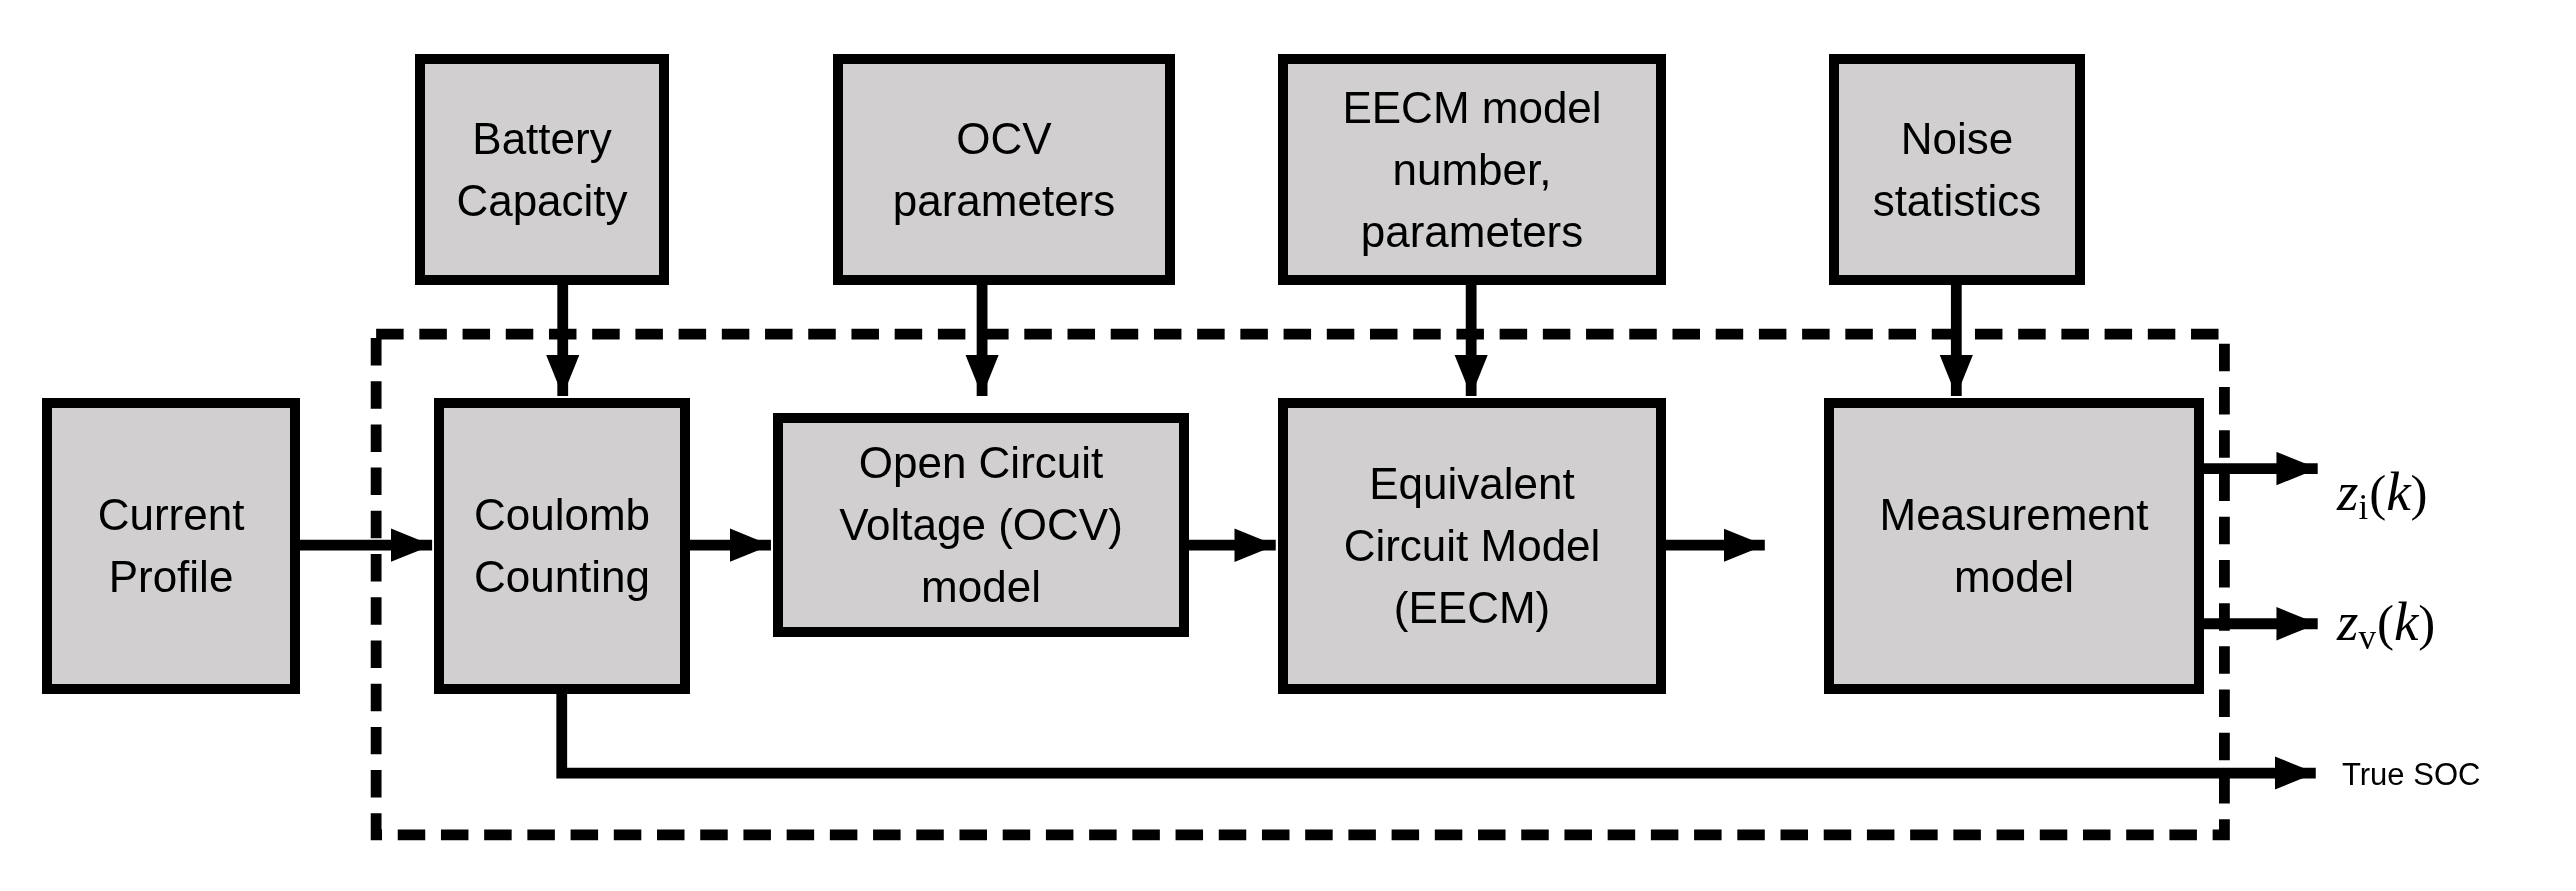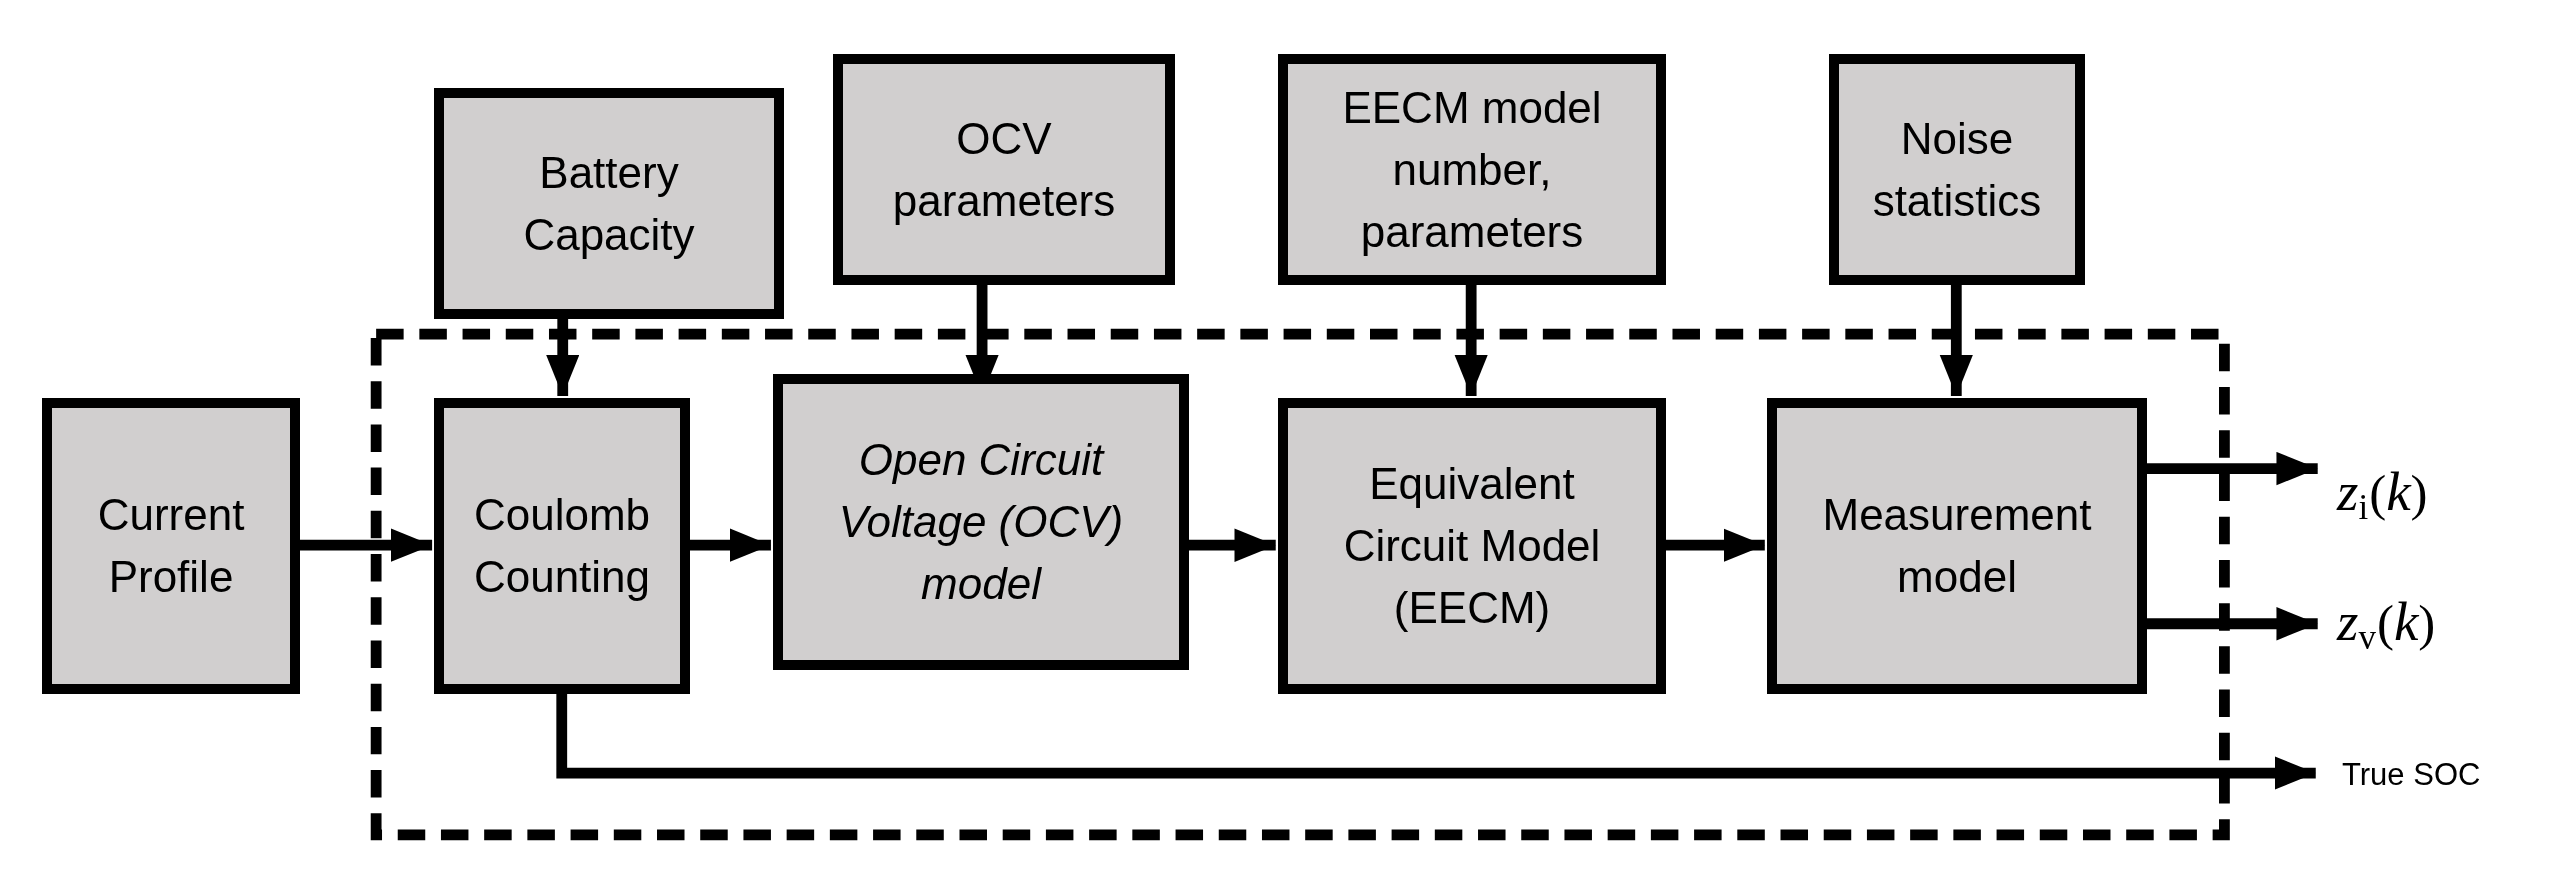--- a/index.html
+++ b/index.html
@@ -89,21 +89,21 @@
     <line x1="303" y1="555" x2="440" y2="555" stroke="#000000" stroke-width="11" marker-end="url(#arrowhead)"></line>
     <line x1="701" y1="555" x2="785" y2="555" stroke="#000000" stroke-width="11" marker-end="url(#arrowhead)"></line>
     <line x1="1209" y1="555" x2="1299" y2="555" stroke="#000000" stroke-width="11" marker-end="url(#arrowhead)"></line>
     <line x1="1694" y1="555" x2="1797" y2="555" stroke="#000000" stroke-width="11" marker-end="url(#arrowhead)"></line>
 
     <line x1="2184" y1="477" x2="2360" y2="477" stroke="#000000" stroke-width="11" marker-end="url(#arrowhead)"></line>
     <line x1="2184" y1="635" x2="2360" y2="635" stroke="#000000" stroke-width="11" marker-end="url(#arrowhead)"></line>
     <path d="M572,706 L572,787 L2358,787" fill="none" stroke="#000000" stroke-width="11" stroke-linejoin="miter" marker-end="url(#arrowhead)"></path>
   </svg>
 
-  <div class="box" style="left:434px; top:54px; width:350px; height:231px;margin-top:34px;">
+  <div class="box" style="left:415px; top:54px; width:254px; height:231px;">
     <div class="box-label">
       <div>Battery</div>
       <div>Capacity</div>
     </div>
   </div>
 
   <div class="box" style="left:833px; top:54px; width:342px; height:231px;justify-content:center;">
     <div class="box-label">
       <div>OCV</div>
       <div>parameters</div>
@@ -132,37 +132,37 @@
     </div>
   </div>
 
   <div class="box" style="left:434px; top:398px; width:256px; height:296px;">
     <div class="box-label">
       <div>Coulomb</div>
       <div>Counting</div>
     </div>
   </div>
 
-  <div class="box" style="left:773px; top:374px; width:416px; height:296px;font-style:italic;">
+  <div class="box" style="left:773px; top:413px; width:416px; height:224px;">
     <div class="box-label">
       <div>Open Circuit</div>
       <div>Voltage (OCV)</div>
       <div>model</div>
     </div>
   </div>
 
   <div class="box" style="left:1278px; top:398px; width:388px; height:296px;">
     <div class="box-label">
       <div>Equivalent</div>
       <div>Circuit Model</div>
       <div>(EECM)</div>
     </div>
   </div>
 
-  <div class="box" style="left:1767px; top:398px; width:380px; height:296px;">
+  <div class="box" style="left:1824px; top:398px; width:380px; height:296px;">
     <div class="box-label">
       <div>Measurement</div>
       <div>model</div>
     </div>
   </div>
 
   <div class="out-label math-label" style="left:2337px; top:494px;">
     <span class="var">z</span><span class="sub">i</span><span class="paren">(</span><span class="var">k</span><span class="paren">)</span>
   </div>
 

